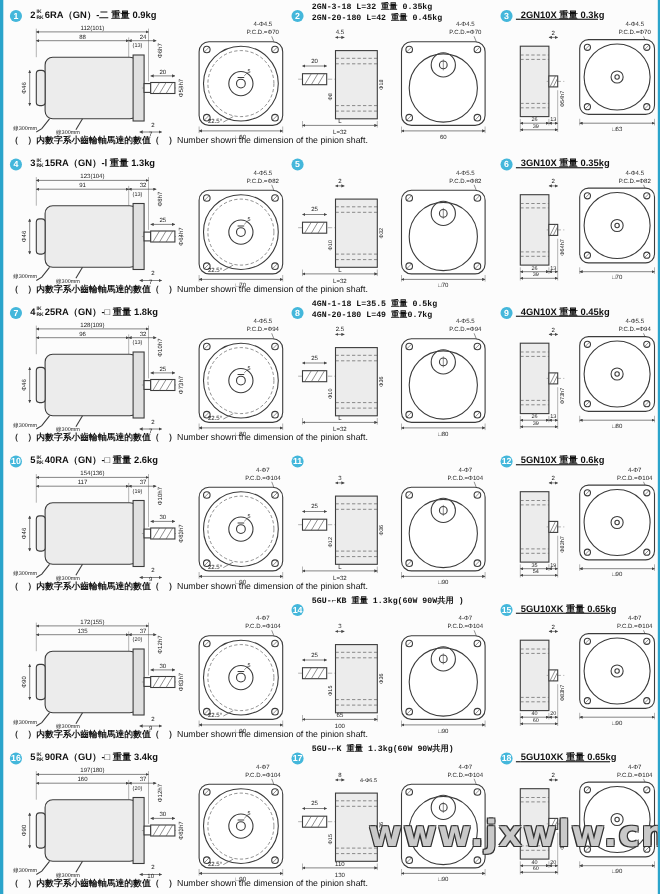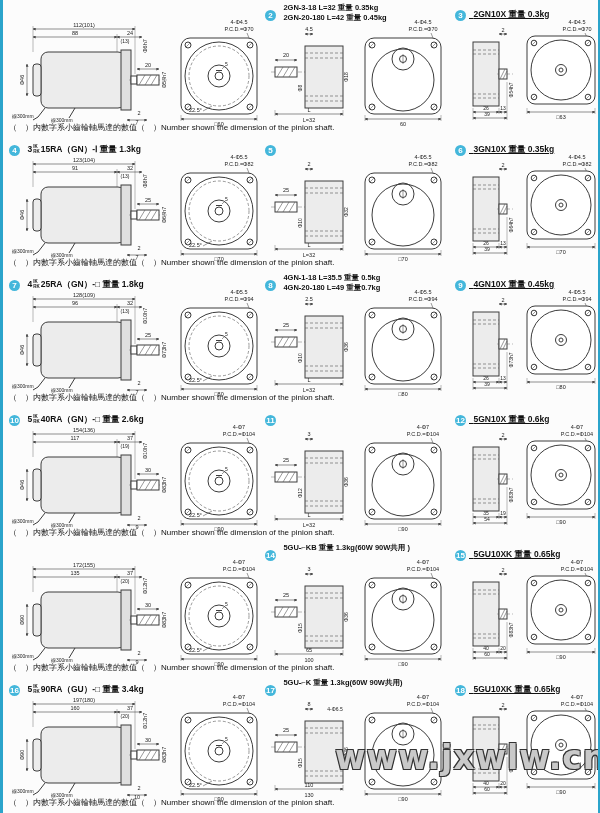--- a/index.html
+++ b/index.html
@@ -10,24 +10,24 @@
   .head{position:absolute;white-space:nowrap;}
   .h1{left:6px;top:3px;}
   .h2{left:262px;top:3px;}
   .h3{left:452px;top:3px;text-decoration:underline;}
   .badge{display:inline-block;width:11px;height:11px;border-radius:50%;background:#44b7db;
          color:#fff;font-size:8px;line-height:11px;text-align:center;font-weight:bold;
          margin-right:3px;vertical-align:-1px;}
   .t{font-size:8.5px;font-weight:bold;}
   .stk{display:inline-flex;flex-direction:column;font-size:4.5px;line-height:4.5px;
        font-weight:bold;vertical-align:middle;margin:0 1px;}
-  .t2wrap{display:inline-block;vertical-align:top;}
+  .t2wrap{display:inline-block;vertical-align:top;font-family:Liberation Mono, monospace;}
   .t2l{display:block;font-size:7.5px;font-weight:bold;line-height:9.5px;}
   .cap{position:absolute;left:6px;top:122px;font-size:8px;white-space:nowrap;}
-  .cap-zh{font-weight:normal;}
+  .cap-zh{font-weight:bold;}
   svg{position:absolute;overflow:visible;}
   .dA{left:8px;top:22px;}
   .dB{left:166px;top:18px;}
   .dC{left:266px;top:22px;}
   .dD{left:350px;top:18px;}
   .dE{left:450px;top:24px;}
   .dF{left:518px;top:18px;}
   .dim{font-family:"Liberation Sans",sans-serif;font-size:5.5px;fill:#1c1c1c;}
   .dim-s{font-size:5px;}
   .mid{text-anchor:middle;}
@@ -53,20 +53,27 @@
     <marker id="ah" markerWidth="5" markerHeight="5" refX="4.5" refY="2.5" orient="auto-start-reverse">
       <path d="M0,0L5,2.5L0,5z" fill="#444"></path>
     </marker>
   </defs>
 </svg>
 
 <div class="page">
   <div id="rows">
   <section class="row" style="top: 0px;">
 
+    <div class="head h1">
+      <span class="badge">1</span>
+      <span class="t"><span>2</span><span class="stk">
+              <span>IK</span>
+              <span>RK</span>
+            </span><span>6RA（GN）-二 重量 0.9kg</span></span>
+    </div>
 
     <div class="head h2">
       <span class="badge">2</span>
       <span class="t2wrap">
         <span class="t2l">2GN-3-18 L=32 重量 0.35kg</span>
         <span class="t2l">2GN-20-180 L=42 重量 0.45kg</span>
       </span>
     </div>
 
     <div class="head h3">

